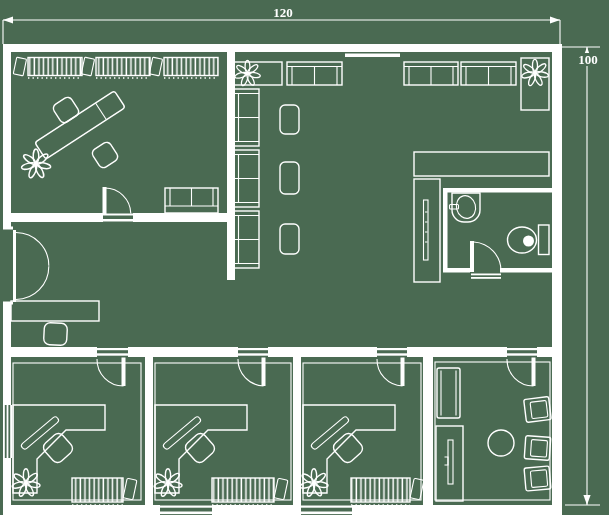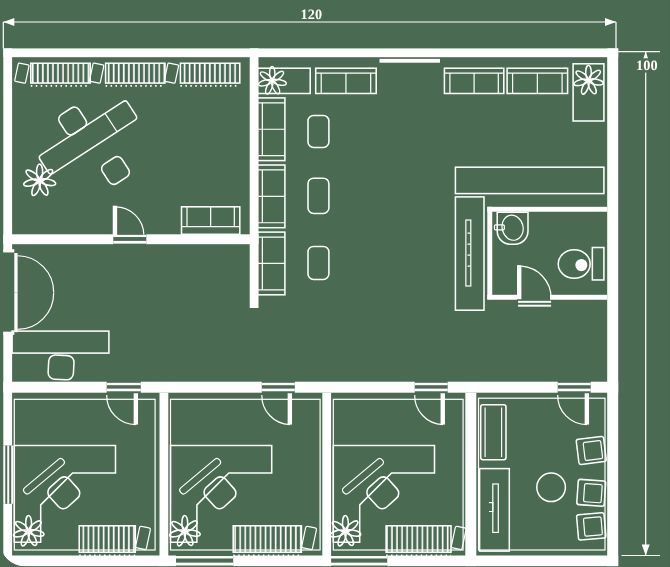--- a/index.html
+++ b/index.html
@@ -1,18 +1,18 @@
 <!DOCTYPE html>
 <html style="--bg: #4a6a52; --line: #ffffff;"><head>
 <meta charset="utf-8">
 <style>
   :root { --bg:#4a6a52; --line:#ffffff; }
   html,body { margin:0; padding:0; background:var(--bg); }
   .stage { position:relative; width:609px; height:515px; background:var(--bg); overflow:hidden;
-           font-family:"Liberation Serif", serif;border-radius:23px; }
+           font-family:"Liberation Serif", serif; }
   svg { display:block; }
   .wall   { fill:var(--line); stroke:none; }
   .ln     { fill:none; stroke:var(--line); stroke-width:1.4; stroke-linecap:square; }
   .thin   { fill:none; stroke:var(--line); stroke-width:1.1; }
   .dim    { fill:none; stroke:var(--line); stroke-width:1.1; }
   .arrow  { fill:var(--line); stroke:none; }
   .bgpatch{ fill:var(--bg); stroke:none; }
   .hatchrect { fill:url(#hatch); stroke:var(--line); stroke-width:1.4; }
   .ticks  { fill:none; stroke:var(--line); stroke-width:1.6; stroke-dasharray:1.4 3.1; }
   .dot    { fill:var(--line); stroke:none; }

